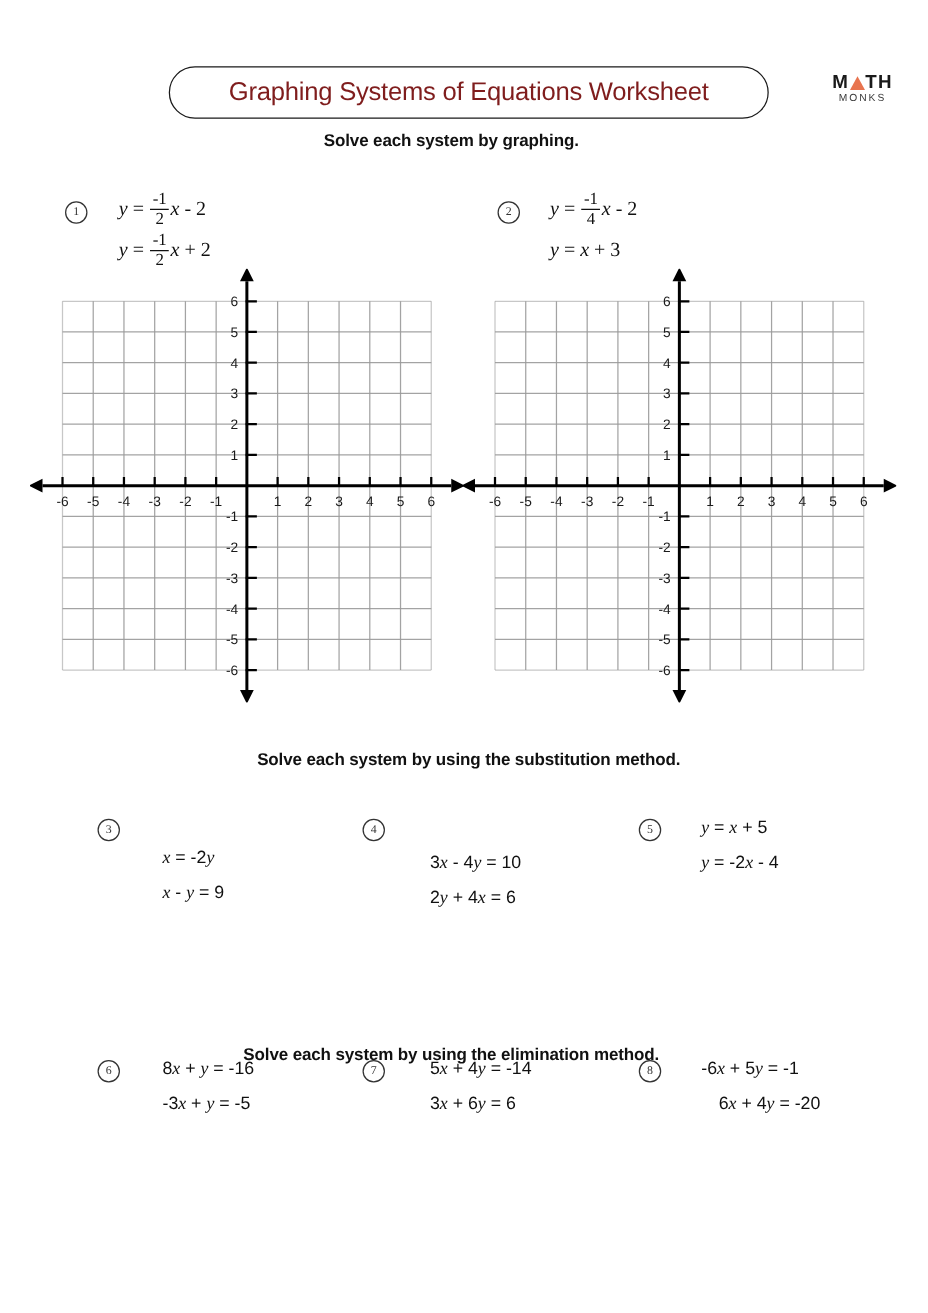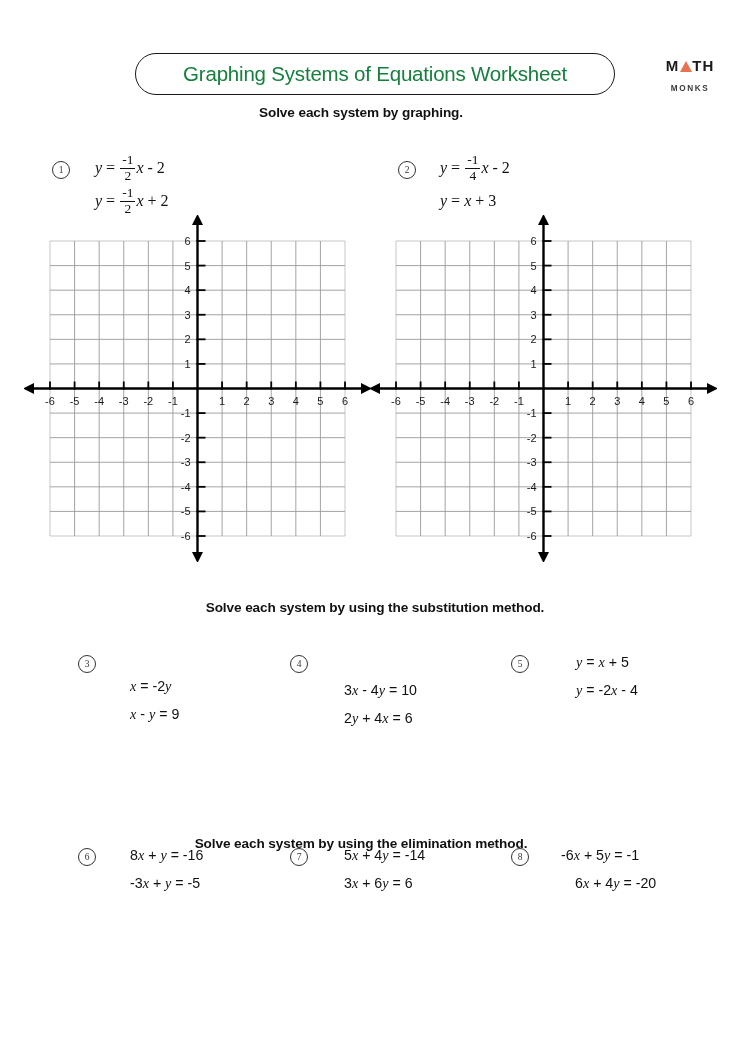--- a/index.html
+++ b/index.html
@@ -26,21 +26,21 @@
     border: 1.6px solid #1a1a1a;
     border-radius: 21px;
     box-sizing: border-box;
     display: flex;
     align-items: center;
     justify-content: center;
   }
   .title-text {
     font-size: 20.5px;
     letter-spacing: -0.2px;
-    color: #15803d;
+    color: #7f1d1d;
     white-space: nowrap;
   }
 
   .logo {
     position: absolute;
     left: 655px;
     top: 58px;
     width: 70px;
     text-align: center;
     line-height: 1;
@@ -60,24 +60,24 @@
     height: 0;
     border-left: 6.5px solid transparent;
     border-right: 6.5px solid transparent;
     border-bottom: 11px solid #e8744f;
     margin: 0 0.5px;
     position: relative;
     top: 1px;
   }
   .logo-monks {
     font-size: 8.2px;
-    font-weight: 700;
+    font-weight: 400;
     letter-spacing: 1.6px;
     color: #3a3a3a;
-    margin-top: 12px;
+    margin-top: 2px;
   }
 
   
   .instruction {
     position: absolute;
     width: 722px;
     text-align: center;
     font-size: 13.6px;
     font-weight: 600;
     color: #111;
@@ -172,21 +172,21 @@
     <div class="eqs sans" style="left: 130px; top: 649px; margin-top: 24px;">
       <span class="eq-line"><span class="var">x</span><span> = -2</span><span class="var">y</span></span>
       <span class="eq-line"><span class="var">x</span><span> - </span><span class="var">y</span><span> = 9</span></span>
     </div>
     <div class="num-circle" style="left: 290px; top: 655px;">4</div>
     <div class="eqs sans" style="left: 344px; top: 677px;">
       <span class="eq-line"><span>3</span><span class="var">x</span><span> - 4</span><span class="var">y</span><span> = 10</span></span>
       <span class="eq-line"><span>2</span><span class="var">y</span><span> + 4</span><span class="var">x</span><span> = 6</span></span>
     </div>
     <div class="num-circle" style="left: 511px; top: 655px;">5</div>
-    <div class="eqs sans" style="left: 576px; top: 649px;">
+    <div class="eqs sans" style="left: 561px; top: 649px;">
       <span class="eq-line"><span class="var">y</span><span> = </span><span class="var">x</span><span> + 5</span></span>
       <span class="eq-line"><span class="var">y</span><span> = -2</span><span class="var">x</span><span> - 4</span></span>
     </div>
     <div class="num-circle" style="left: 78px; top: 848px;">6</div>
     <div class="eqs sans" style="left: 130px; top: 842px;">
       <span class="eq-line"><span>8</span><span class="var">x</span><span> + </span><span class="var">y</span><span> = -16</span></span>
       <span class="eq-line"><span>-3</span><span class="var">x</span><span> + </span><span class="var">y</span><span> = -5</span></span>
     </div>
     <div class="num-circle" style="left: 290px; top: 848px;">7</div>
     <div class="eqs sans" style="left: 344px; top: 842px;">

